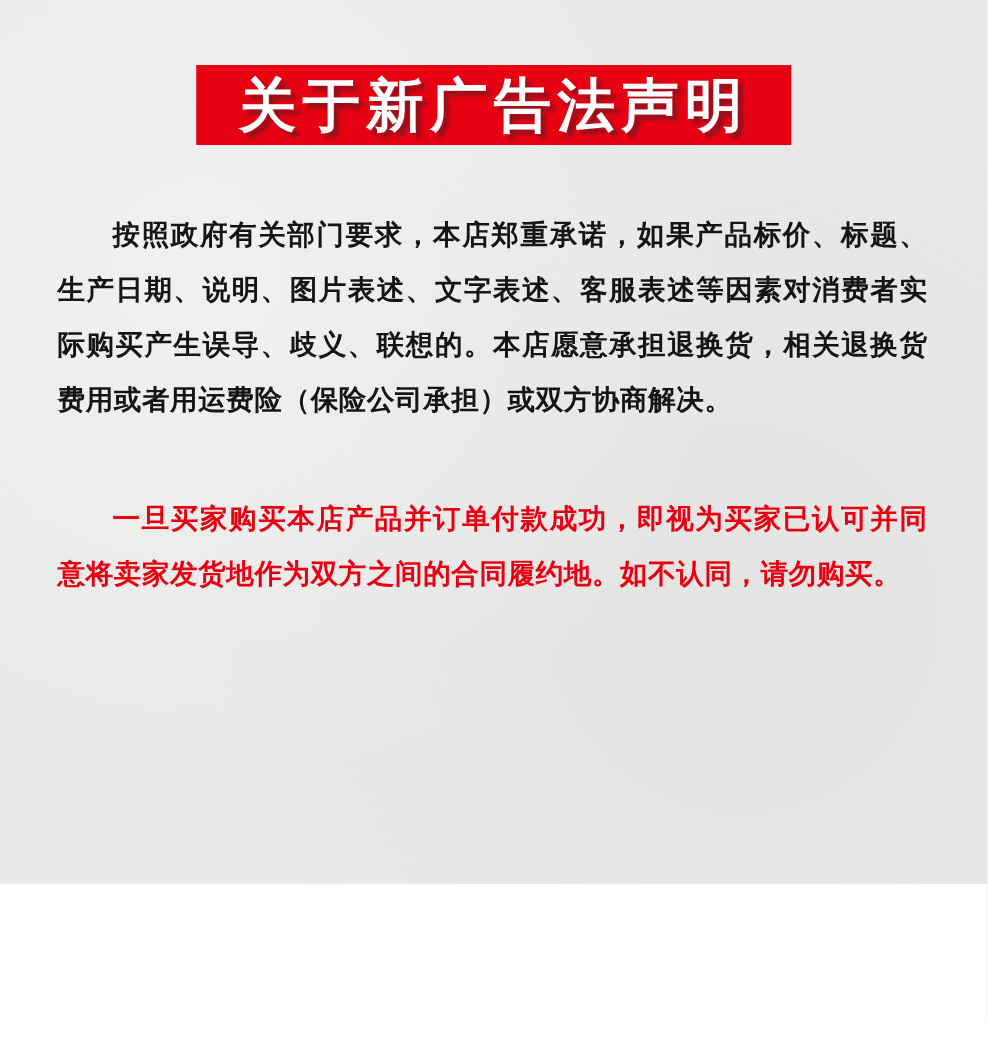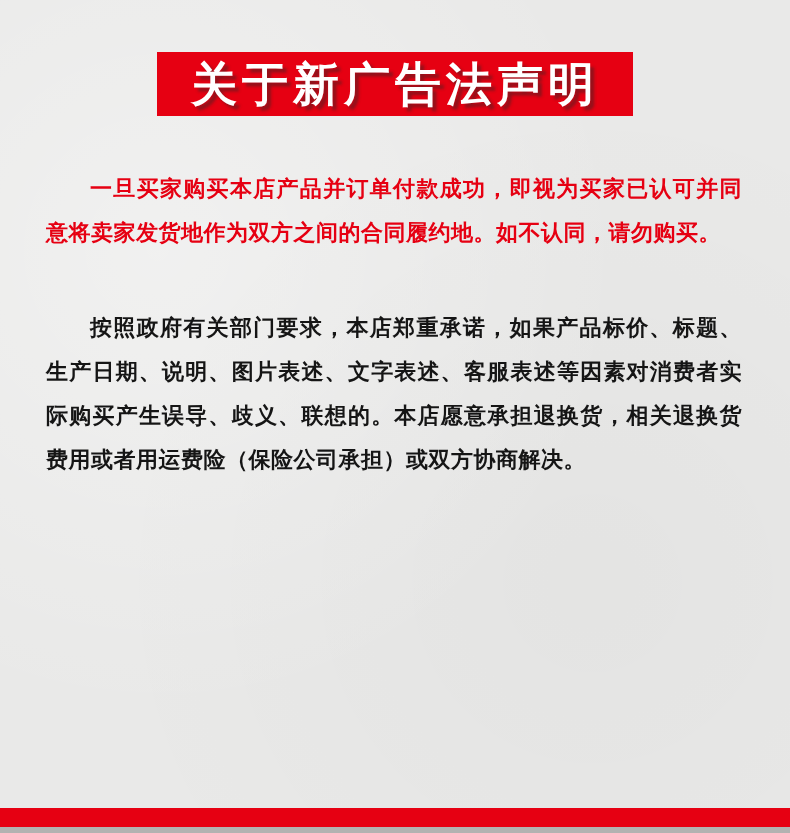--- a/index.html
+++ b/index.html
@@ -3,21 +3,21 @@
 <meta charset="utf-8">
 <style>
   * { margin: 0; padding: 0; box-sizing: border-box; }
   html, body {
     width: 790px;
     font-family: "DejaVu Sans", "Liberation Sans", sans-serif;
   }
   .page {
     position: relative;
     width: 790px;
-    height: 833px;
+    height: 707px;
     margin: 0;
     background:
       radial-gradient(circle at 20% 30%, rgba(255,255,255,0.35), rgba(255,255,255,0) 55%),
       radial-gradient(circle at 75% 70%, rgba(0,0,0,0.025), rgba(0,0,0,0) 60%),
       #e9e9e8;
     overflow: hidden;
   }
   .banner {
     width: 476px;
     height: 64px;
@@ -75,22 +75,22 @@
 
 <div class="page">
 
   <div class="banner">
     <div class="banner-title">关于新广告法声明</div>
   </div>
 
   <div class="content">
 
 
+    <p class="para para-2">按照政府有关部门要求，本店郑重承诺，如果产品标价、标题、生产日期、说明、图片表述、文字表述、客服表述等因素对消费者实际购买产生误导、歧义、联想的。本店愿意承担退换货，相关退换货费用或者用运费险（保险公司承担）或双方协商解决。</p>
+
     <p class="para para-3 para-red">一旦买家购买本店产品并订单付款成功，即视为买家已认可并同意将卖家发货地作为双方之间的合同履约地。如不认同，请勿购买。</p>
-
-    <p class="para para-2">按照政府有关部门要求，本店郑重承诺，如果产品标价、标题、生产日期、说明、图片表述、文字表述、客服表述等因素对消费者实际购买产生误导、歧义、联想的。本店愿意承担退换货，相关退换货费用或者用运费险（保险公司承担）或双方协商解决。</p>
 
   </div>
 
   <div class="bottom-red-bar"></div>
   <div class="bottom-gray-strip"></div>
 
 </div>
 
 </body></html>

